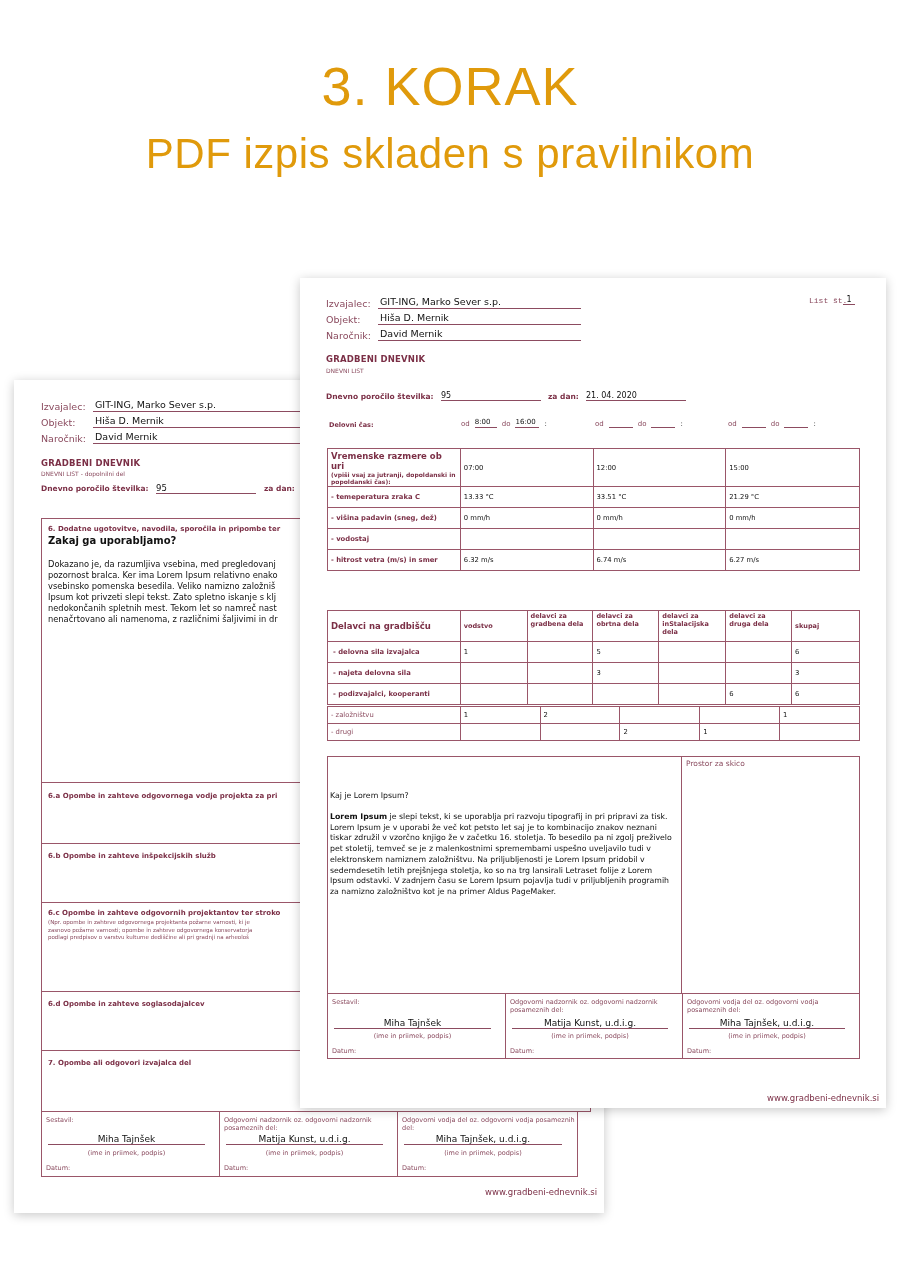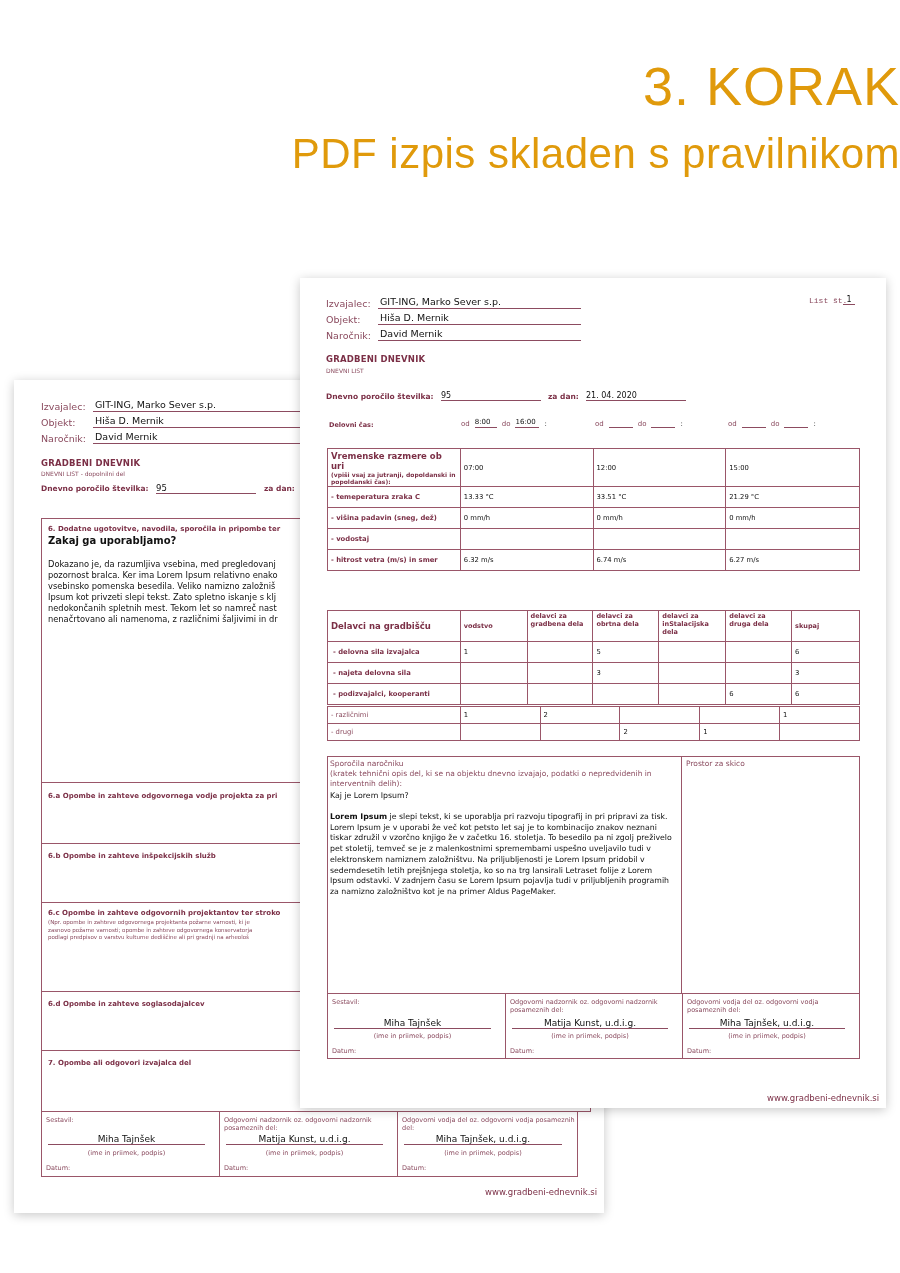--- a/index.html
+++ b/index.html
@@ -1,19 +1,19 @@
 <!DOCTYPE html>
 <html><head>
 <meta charset="utf-8">
 <style>
   * { box-sizing: border-box; margin: 0; padding: 0; }
   html, body { width: 900px; height: 1273px; background: #ffffff; overflow: hidden; }
   body { position: relative; font-family: "DejaVu Sans", sans-serif; color: #222; }
 
-  .hero-title { position: absolute; left: 0; width: 900px; text-align: right; color: #e09a0b; font-family: "Liberation Sans", sans-serif; }
+  .hero-title { position: absolute; left: 0; width: 900px; text-align: center; color: #e09a0b; font-family: "Liberation Sans", sans-serif; }
   .hero-1 { top: 55px; font-size: 54px; letter-spacing: 1px; }
   .hero-2 { top: 130px; font-size: 42px; letter-spacing: 0.5px; }
 
   .page { position: absolute; background: #fff; box-shadow: 0 2px 10px rgba(0,0,0,0.22); }
   .page-back { left: 14px; top: 380px; width: 590px; height: 833px; }
   .page-front { left: 300px; top: 278px; width: 586px; height: 830px; }
   .lab { font-size: 9.5px; color: #8a4a5e; }
   .val { font-size: 9.5px; color: #111; }
   .uline { border-bottom: 1.3px solid #8c4b60; }
   .abs { position: absolute; }
@@ -270,44 +270,40 @@
     <colgroup>
         <col style="width:133px">
         <col style="width:80px">
         <col style="width:80px">
         <col style="width:80px">
         <col style="width:80px">
         <col style="width:80px">
       </colgroup>
     <tbody>
     <tr style="height:17px;">
-      <td class="rlight">- različnimi</td>
+      <td class="rlight">- založništvu</td>
       <td>1</td>
       <td>2</td>
       <td></td>
       <td></td>
       <td>1</td>
     </tr>
     <tr style="height:17px;">
       <td class="rlight">- drugi</td>
       <td></td>
       <td></td>
       <td>2</td>
       <td>1</td>
       <td></td>
     </tr>
   </tbody>
     </table>
 
   <div class="box" style="left:27px; top:478px; width:533px; height:238px;">
     <div class="abs" style="left:0; top:0; width:354px; height:100%; border-right:1.5px solid #9a5669;">
-      <div class="abs" style="left:2px; top:2px; width:350px; font-size:7.5px; line-height:10px; color:#8a4a5e;">
-        <div>Sporočila naročniku</div>
-        <div>(kratek tehnični opis del, ki se na objektu dnevno izvajajo, podatki o nepredvidenih in interventnih delih):</div>
-      </div>
       <div class="abs" style="left:2px; top:34px; font-size:7.8px; color:#111;">Kaj je Lorem Ipsum?</div>
       <div class="abs" style="left:2px; top:55px; width:348px; font-size:7.8px; line-height:10.7px; color:#111;"><b>Lorem Ipsum</b><span> je slepi tekst, ki se uporablja pri razvoju tipografij in pri pripravi za tisk. Lorem Ipsum je v uporabi že več kot petsto let saj je to kombinacijo znakov neznani tiskar združil v vzorčno knjigo že v začetku 16. stoletja. To besedilo pa ni zgolj preživelo pet stoletij, temveč se je z malenkostnimi spremembami uspešno uveljavilo tudi v elektronskem namiznem založništvu. Na priljubljenosti je Lorem Ipsum pridobil v sedemdesetih letih prejšnjega stoletja, ko so na trg lansirali Letraset folije z Lorem Ipsum odstavki. V zadnjem času se Lorem Ipsum pojavlja tudi v priljubljenih programih za namizno založništvo kot je na primer Aldus PageMaker.</span></div>
     </div>
     <div class="abs" style="left:358px; top:2px; font-size:7.5px; color:#8a4a5e;">Prostor za skico</div>
   </div>
 
   <div class="box" style="left:27px; top:715px; width:533px; height:66px;">
     <div class="sig-cell" style="left:0; width:178px; border-right:1.5px solid #9a5669;">
       <div class="cap">Sestavil:</div>
       <div class="name" style="top:24px;">Miha Tajnšek</div>

